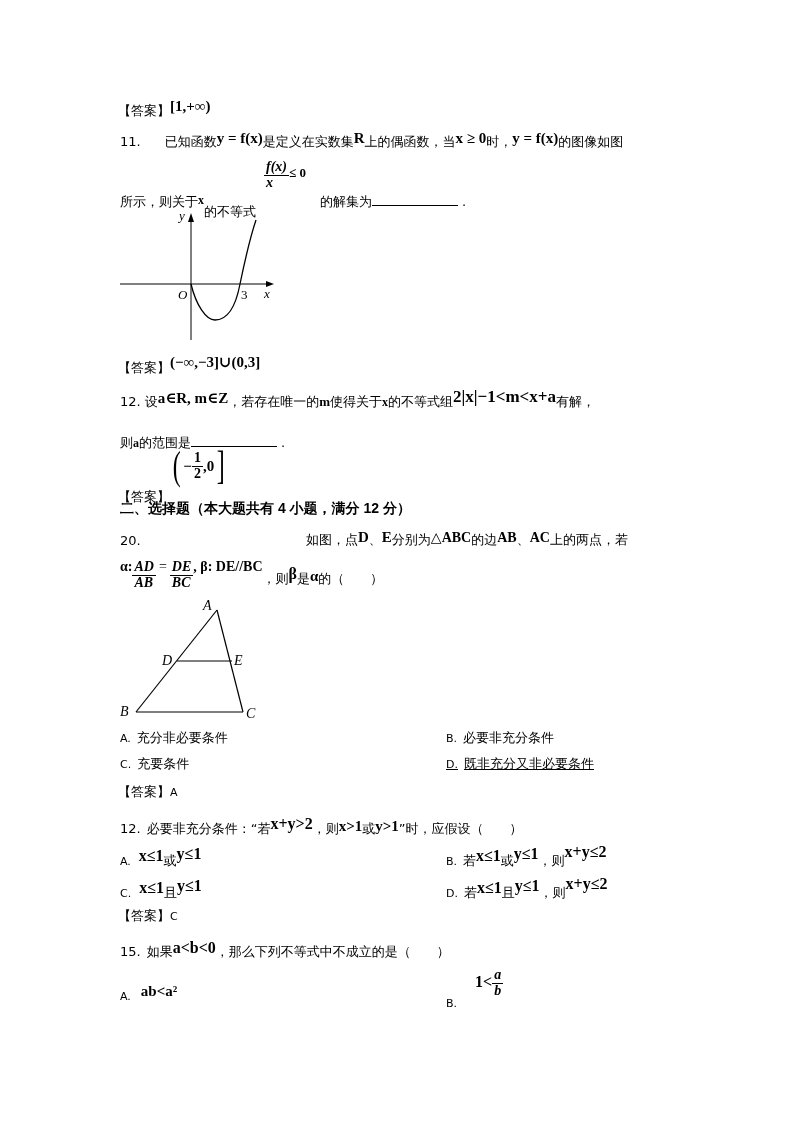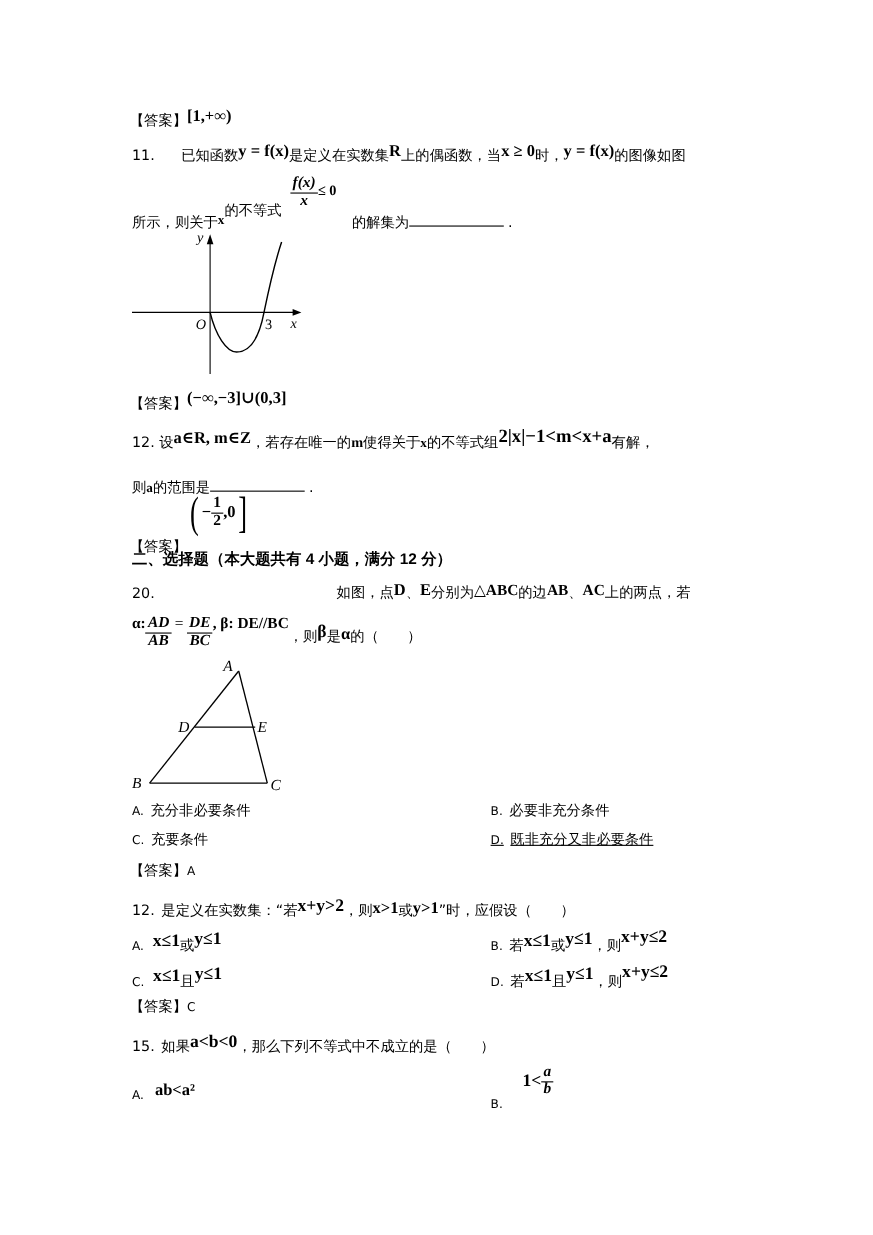--- a/index.html
+++ b/index.html
@@ -4,39 +4,39 @@
 <style>
   html, body { margin: 0; padding: 0; background: #ffffff; }
   body { width: 794px; height: 1123px; position: relative; overflow: hidden;
          font-family: "DejaVu Sans", "Liberation Sans", sans-serif; color: #000; font-size: 13px; }
   .abs { position: absolute; white-space: nowrap; line-height: 1; }
   .m { font-family: "Liberation Serif", "DejaVu Serif", serif; font-weight: bold; font-size: 15px; }
   .mb { font-family: "Liberation Serif", "DejaVu Serif", serif; font-weight: bold; font-size: 15px; }
   .txt { font-size: 13px; }
   .ans-label { font-size: 13px; }
   .blank { display: inline-block; width: 86px; border-bottom: 1px solid #000; height: 12px; vertical-align: baseline; }
-  .frac { display: inline-flex; flex-direction: column; align-items: center; vertical-align: middle; font-family: "Liberation Serif", serif; font-weight: bold; font-style: italic; font-size: 14px; }
+  .frac { display: inline-flex; flex-direction: column; vertical-align: middle; font-family: "Liberation Serif", serif; font-weight: bold; font-style: italic; font-size: 14px; }
   .frac .num { border-bottom: 1.5px solid #000; padding: 0 2px; line-height: 1.05; }
   .frac .den { line-height: 1.05; padding: 0 2px; }
   .section { font-family: Liberation Sans, sans-serif; font-weight: bold; font-size: 14px; }
   svg text { font-family: "Liberation Serif", serif; font-style: italic; }
 </style>
 </head>
 <body>
 
 <div class="abs" style="left:118px; top:99px;">
   <span class="ans-label" style="position:relative; top:4px;">【答案】</span><span class="mb">[1,+∞)</span>
 </div>
 
 <div class="abs" style="left:120px; top:134px;">
   <span class="txt">11.</span><span style="display:inline-block;width:24px;"></span><span class="txt">已知函数</span><span class="m" style="position:relative;top:-3px;">y = f(x)</span><span class="txt">是定义在实数集</span><span class="mb" style="position:relative;top:-3px;">R</span><span class="txt">上的偶函数，当</span><span class="m" style="position:relative;top:-3px;">x ≥ 0</span><span class="txt">时，</span><span class="m" style="position:relative;top:-3px;">y = f(x)</span><span class="txt">的图像如图</span>
 </div>
 
 <div class="abs" style="left:120px; top:160px;">
-  <span class="txt" style="position:relative;top:27px;">所示，则关于</span><span class="m" style="position:relative;top:25px;font-size:12px;">x</span><span class="txt" style="position:relative;top:16px;font-family:Liberation Mono, monospace;">的不等式</span><span style="display:inline-block;width:8px;"></span><span class="frac" style="position:relative;top:0px;">
+  <span class="txt" style="position:relative;top:27px;">所示，则关于</span><span class="m" style="position:relative;top:25px;font-size:12px;">x</span><span class="txt" style="position:relative;top:37px;font-family:Liberation Mono, monospace;">的不等式</span><span style="display:inline-block;width:8px;"></span><span class="frac" style="position:relative;top:0px;">
       <span class="num">f(x)</span>
       <span class="den">x</span>
     </span><span class="mb" style="position:relative;top:-2px;font-size:13px;">≤ 0</span><span style="display:inline-block;width:14px;"></span><span class="txt" style="position:relative;top:27px;">的解集为</span><span class="blank" style="position:relative;top:27px;"></span><span class="txt" style="position:relative;top:27px;margin-left:4px;">.</span>
 </div>
 
 <svg class="abs" style="left:118px; top:205px;" width="170" height="140" viewBox="0 0 170 140">
   <line x1="2" y1="79" x2="152" y2="79" stroke="#000" stroke-width="1"></line>
   <polygon points="156,79 148,76 148,82" fill="#000"></polygon>
   <line x1="73" y1="135" x2="73" y2="12" stroke="#000" stroke-width="1"></line>
   <polygon points="73,8 70,17 76,17" fill="#000"></polygon>
@@ -111,21 +111,21 @@
   <span class="txt" style="font-size:11px;">C.</span><span class="txt" style="margin-left:6px;">充要条件</span>
 </div>
 <div class="abs" style="left:446px; top:757px;text-decoration:underline;">
   <span class="txt" style="font-size:11px;">D.</span><span class="txt" style="margin-left:6px;">既非充分又非必要条件</span>
 </div>
 <div class="abs" style="left:118px; top:785px;">
   <span class="ans-label">【答案】</span><span class="txt" style="font-size:11px;">A</span>
 </div>
 
 <div class="abs" style="left:120px; top:820px;">
-  <span class="txt">12.</span><span class="txt" style="margin-left:6px;">是定义在实数集：“若</span><span class="m" style="position:relative;top:-4px;font-size:16px;">x+y&gt;2</span><span class="txt">，则</span><span class="m" style="position:relative;top:-2px;">x&gt;1</span><span class="txt">或</span><span class="m" style="position:relative;top:-2px;">y&gt;1</span><span class="txt">”时，应假设（　　）</span>
+  <span class="txt">12.</span><span class="txt" style="margin-left:6px;">必要非充分条件：“若</span><span class="m" style="position:relative;top:-4px;font-size:16px;">x+y&gt;2</span><span class="txt">，则</span><span class="m" style="position:relative;top:-2px;">x&gt;1</span><span class="txt">或</span><span class="m" style="position:relative;top:-2px;">y&gt;1</span><span class="txt">”时，应假设（　　）</span>
 </div>
 
 <div class="abs" style="left:120px; top:852px;">
   <span class="txt" style="font-size:11px;">A.</span><span class="m" style="margin-left:8px;position:relative;top:-4px;font-size:16px;">x≤1</span><span class="txt">或</span><span class="m" style="position:relative;top:-6px;font-size:16px;">y≤1</span>
 </div>
 <div class="abs" style="left:446px; top:852px;">
   <span class="txt" style="font-size:11px;">B.</span><span class="txt" style="margin-left:6px;">若</span><span class="m" style="position:relative;top:-4px;font-size:16px;">x≤1</span><span class="txt">或</span><span class="m" style="position:relative;top:-6px;font-size:16px;">y≤1</span><span class="txt">，则</span><span class="m" style="position:relative;top:-8px;font-size:16px;">x+y≤2</span>
 </div>
 <div class="abs" style="left:120px; top:884px;">
   <span class="txt" style="font-size:11px;">C.</span><span class="m" style="margin-left:8px;position:relative;top:-4px;font-size:16px;">x≤1</span><span class="txt">且</span><span class="m" style="position:relative;top:-6px;font-size:16px;">y≤1</span>

